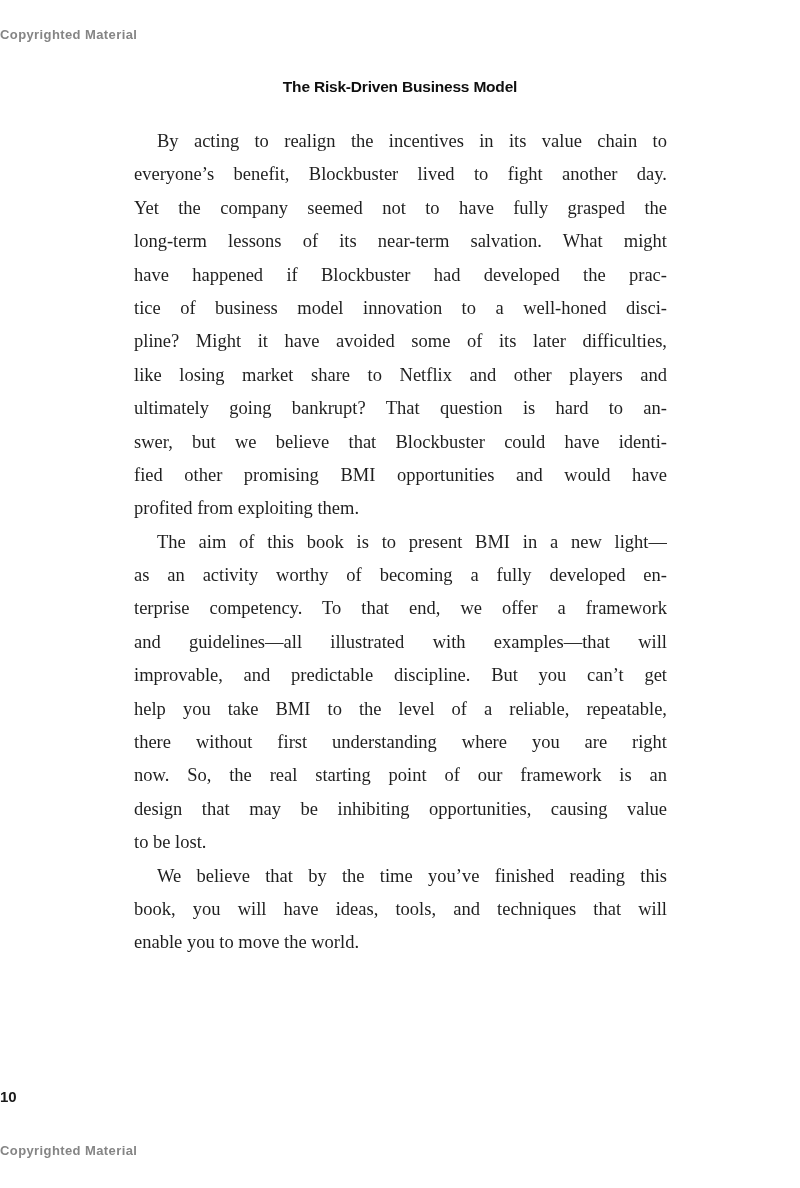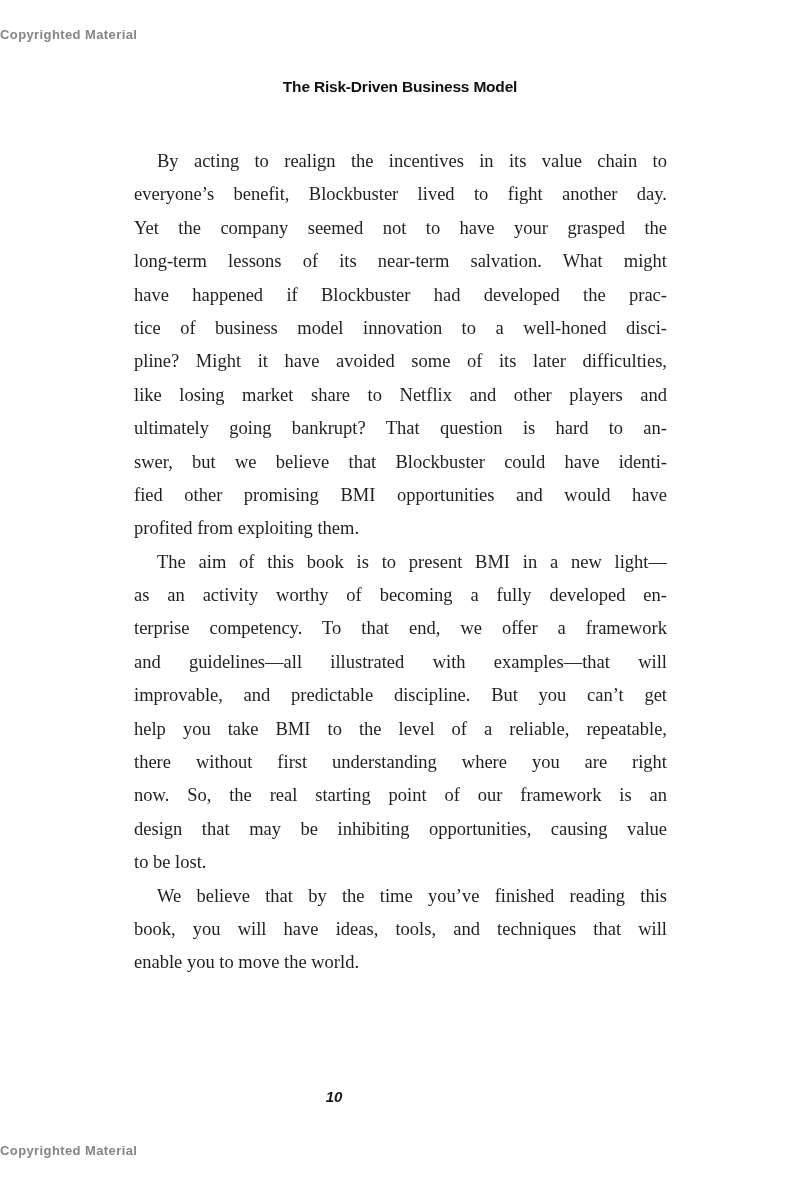--- a/index.html
+++ b/index.html
@@ -41,57 +41,54 @@
   }
   .body-text {
     position: absolute;
     top: 125px;
     left: 134px;
     width: 533px;
     font-family: "Liberation Serif", serif;
     font-size: 18.5px;
     line-height: 33.4px;
     color: #1f1f1f;
-    margin-top: 20px;
   }
   .para { margin: 0; }
   .line {
     text-align: justify;
     text-align-last: justify;
     height: 33.4px;
     overflow: hidden;
   }
   .line.first { text-indent: 23px; }
   .line.last { text-align-last: left; }
   .page-number {
     position: absolute;
     top: 1088px;
     left: 0;
     width: 668px;
-    text-align: center;
     font-family: "Liberation Sans", sans-serif;
     font-size: 15px;
     font-weight: 700;
     color: #1a1a1a;
-    font-style: italic;
   }
 </style>
 </head>
 <body>
 
 <div class="page">
   <div class="notice top">Copyrighted Material</div>
 
   <div class="running-head">The Risk-Driven Business Model</div>
 
   <div class="body-text">
       <div class="para">
         <div class="line first">By acting to realign the incentives in its value chain to</div>
         <div class="line">everyone’s benefit, Blockbuster lived to fight another day.</div>
-        <div class="line">Yet the company seemed not to have your grasped the</div>
+        <div class="line">Yet the company seemed not to have fully grasped the</div>
         <div class="line">long-term lessons of its near-term salvation. What might</div>
         <div class="line">have happened if Blockbuster had developed the prac-</div>
         <div class="line">tice of business model innovation to a well-honed disci-</div>
         <div class="line">pline? Might it have avoided some of its later difficulties,</div>
         <div class="line">like losing market share to Netflix and other players and</div>
         <div class="line">ultimately going bankrupt? That question is hard to an-</div>
         <div class="line">swer, but we believe that Blockbuster could have identi-</div>
         <div class="line">fied other promising BMI opportunities and would have</div>
         <div class="line last">profited from exploiting them.</div>
       </div>

